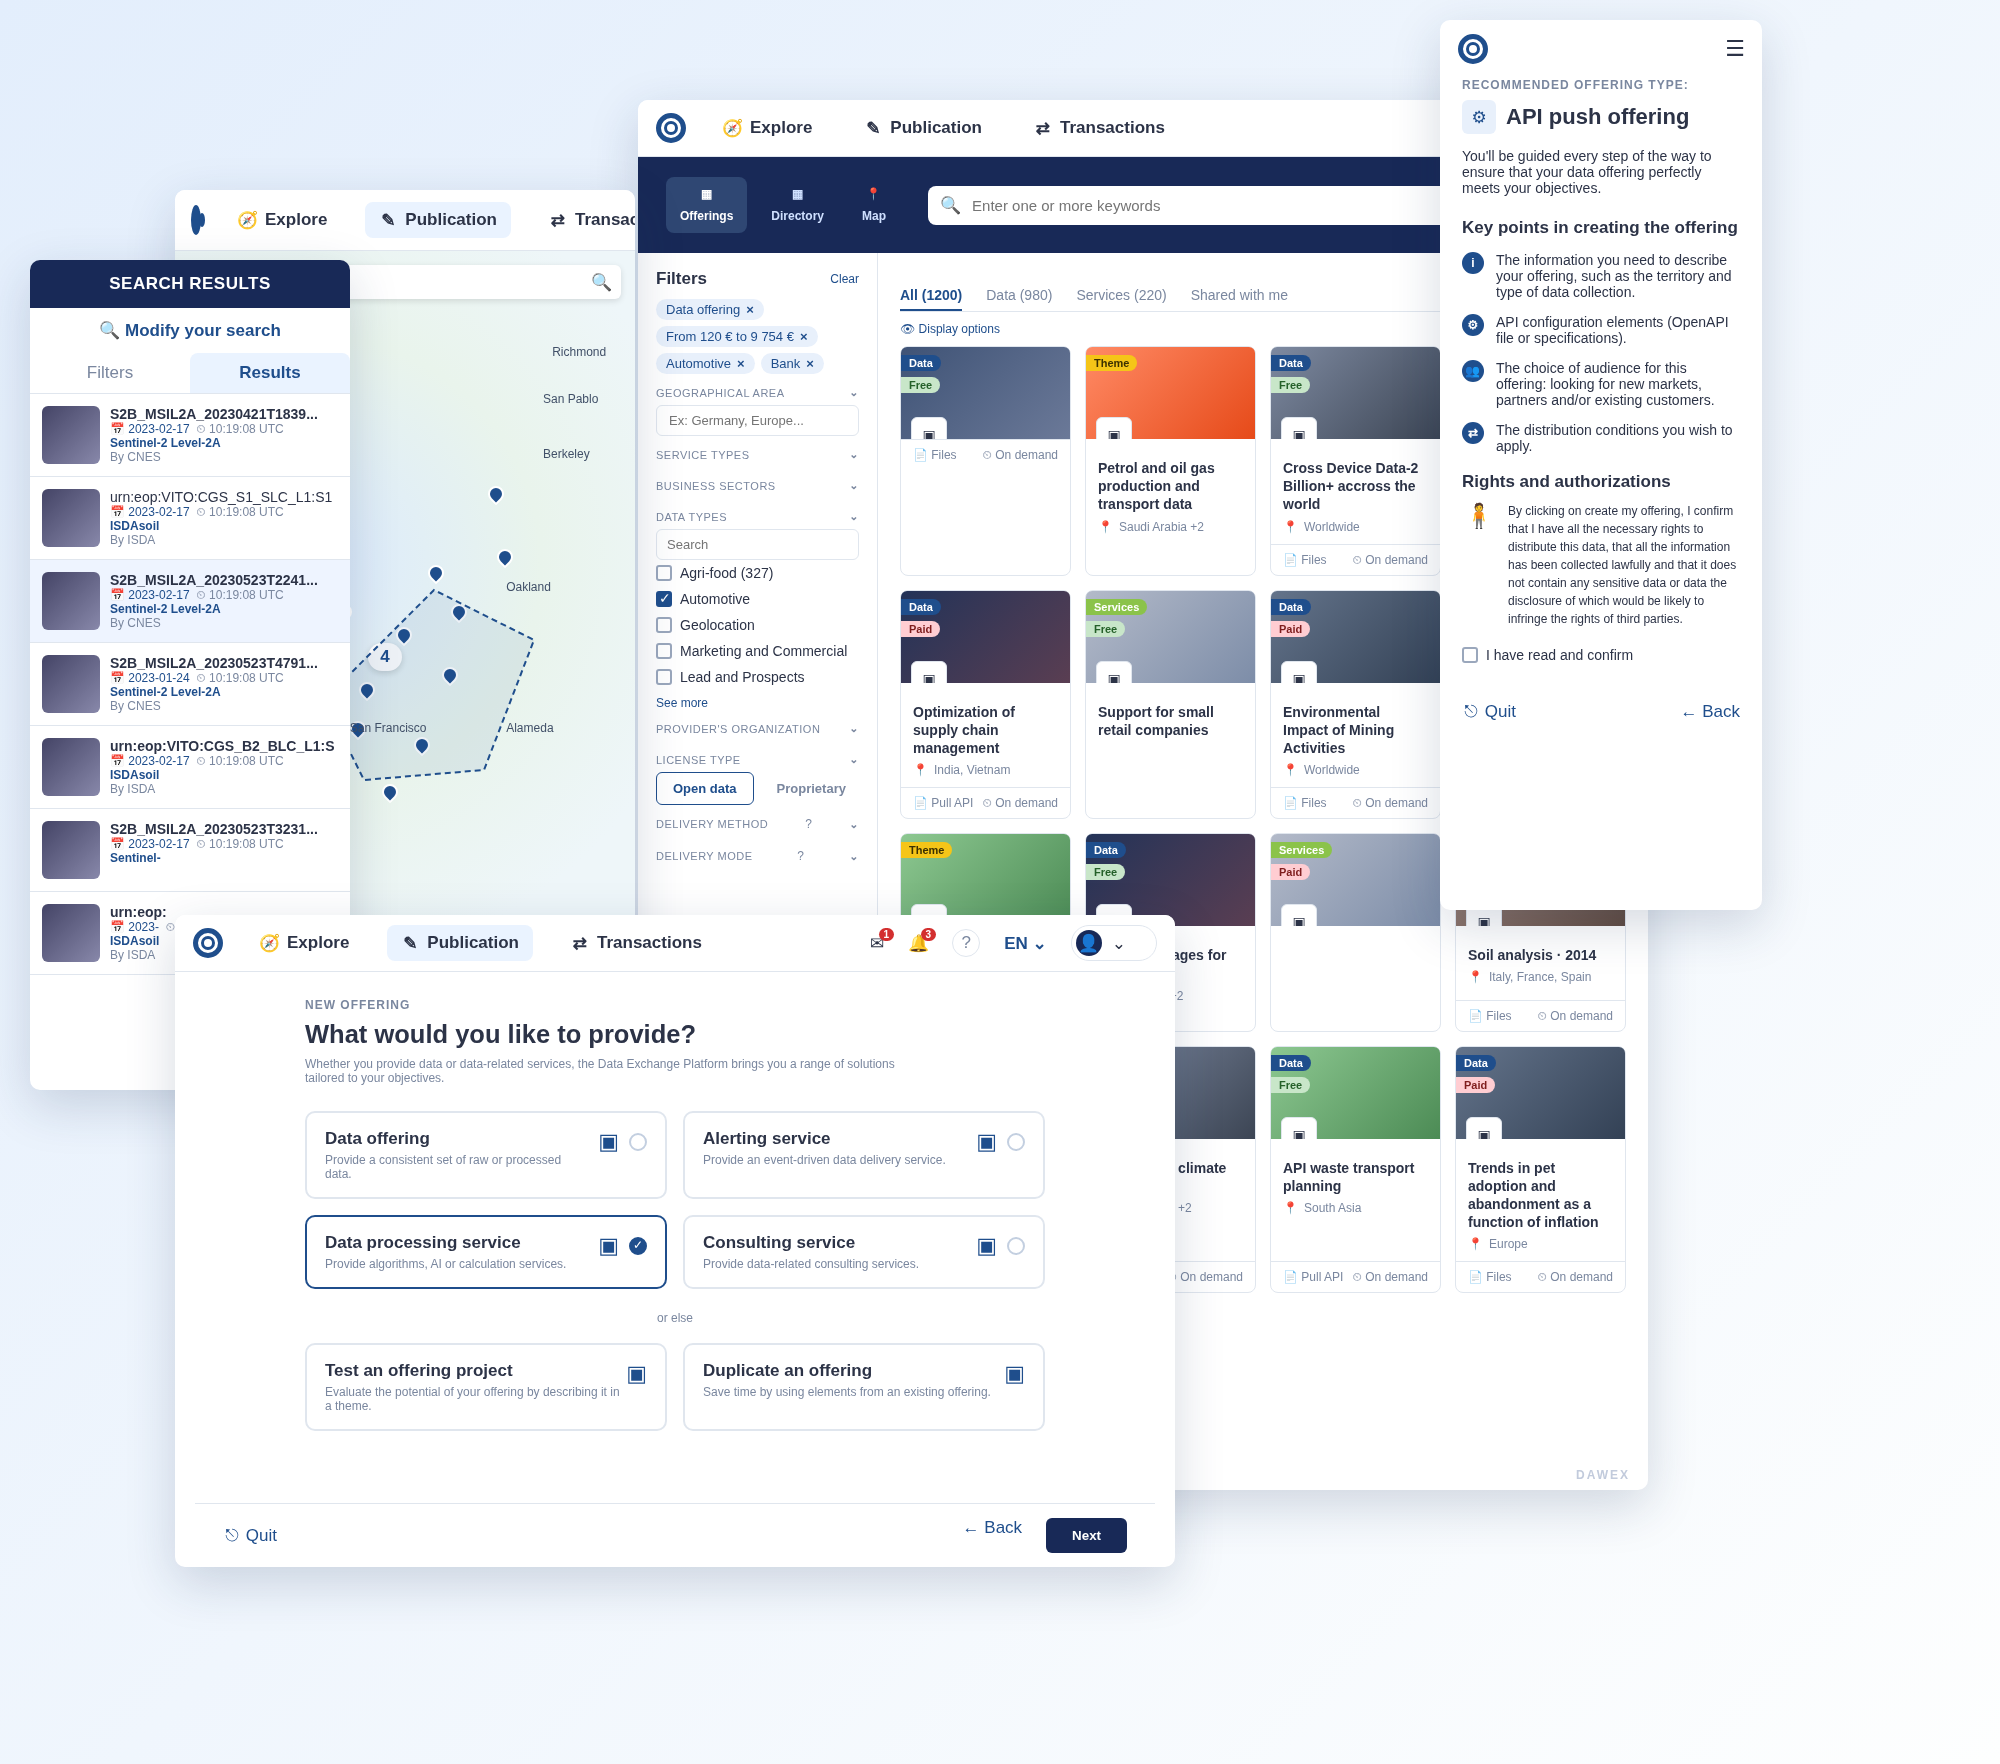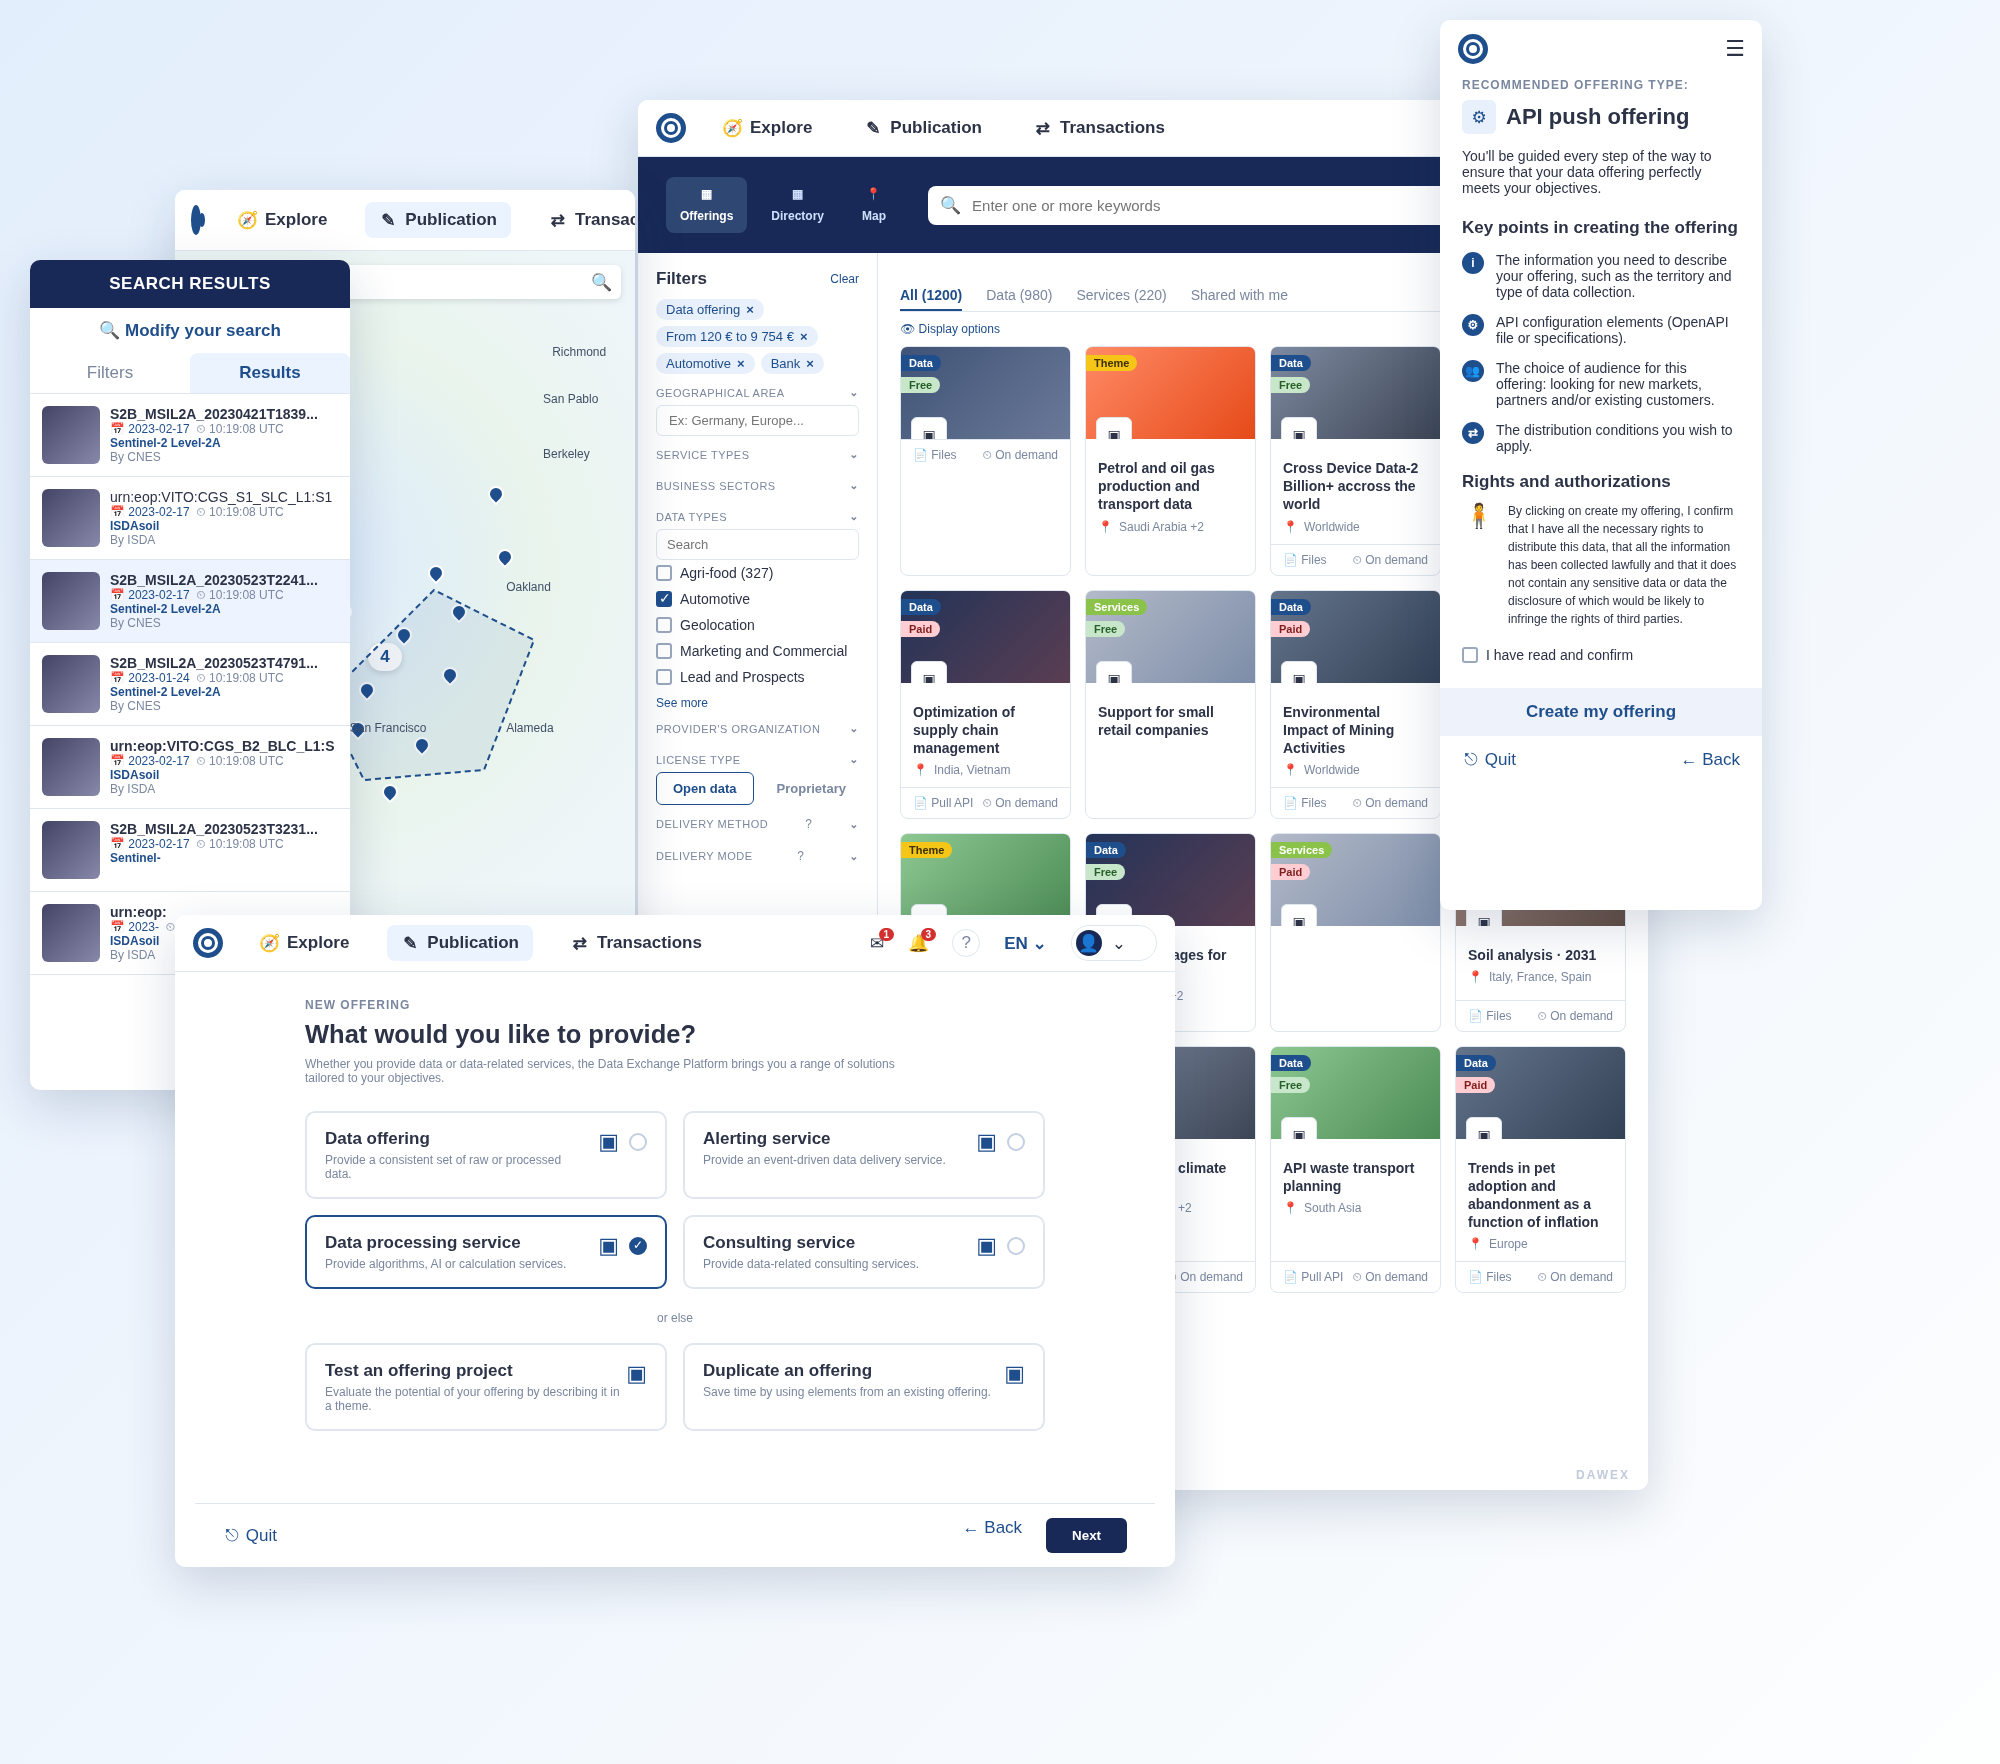--- a/index.html
+++ b/index.html
@@ -377,21 +377,21 @@
       <span class="sqicon">▣</span>
     </div>
     </div>
           <div class="card">
     <div class="thumb brown">
       <span class="tag data">Data</span>
       <span class="subtag paid">Paid</span>
       <span class="sqicon">▣</span>
     </div>
     <div class="card-body" style="padding-top:20px">
-      <div class="card-title">Soil analysis · 2031</div>
+      <div class="card-title">Soil analysis · 2014</div>
       <div class="card-loc"><span class="i-loc"></span>Italy, France, Spain</div>
     </div>
     <div class="card-foot">
       <span><span class="i-file"></span> Files</span>
       <span><span class="i-clock"></span> On demand</span>
     </div>
           </div>
           <div class="card">
     <div class="thumb portrait">
       <span class="tag theme">Theme</span>
@@ -719,18 +719,17 @@
     <h3 style="font-size:17px;margin:18px 0 10px">Rights and authorizations</h3>
     <div style="display:flex;gap:12px;margin-bottom:14px">
       <div style="width:34px;flex-shrink:0;display:flex;align-items:flex-start;justify-content:center;font-size:24px">🧍</div>
       <div class="small" style="color:var(--text);line-height:1.5">By clicking on create my offering, I confirm that I have all the necessary rights to distribute this data, that all the information has been collected lawfully and that it does not contain any sensitive data or data the disclosure of which would be likely to infringe the rights of third parties.</div>
     </div>
     <label class="check-row">
         <span class="checkbox"></span>
         <span>I have read and confirm</span>
       </label>
   </div>
-  <div style="background:#eef3fb;text-align:center;padding:14px;color:var(--brand);font-weight:600;cursor:pointer">Create my offering</div>
   <div style="display:flex;justify-content:space-between;padding:14px 22px">
     <span class="linkish"><span class="icon i-exit"></span> <span>Quit</span></span>
     <span class="linkish"><span class="i-back"></span> <span>Back</span></span>
   </div>
 </div>
 
 </body></html>

